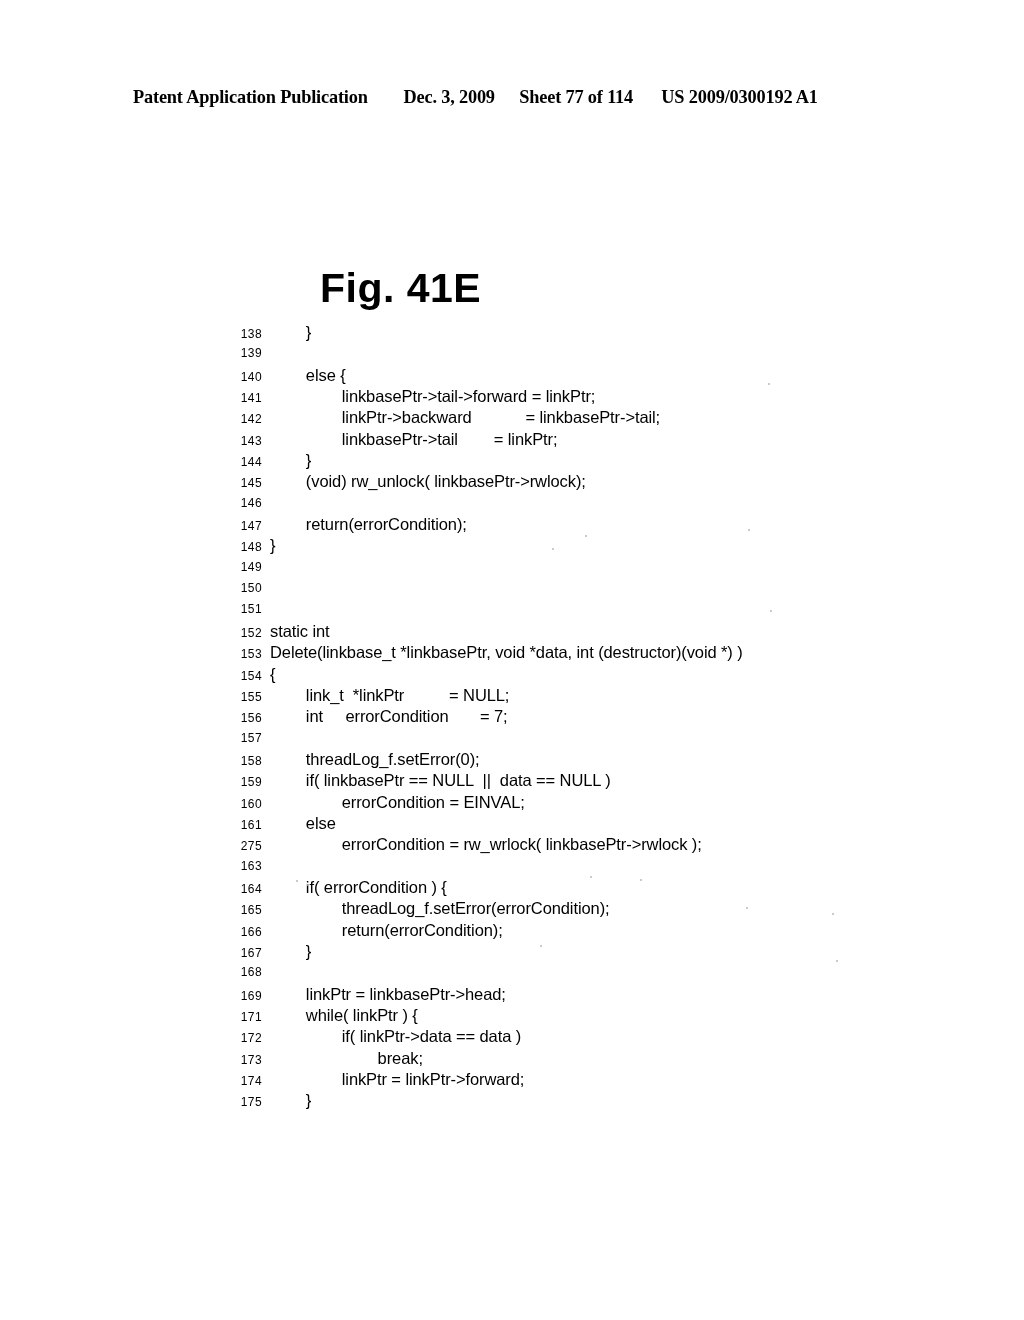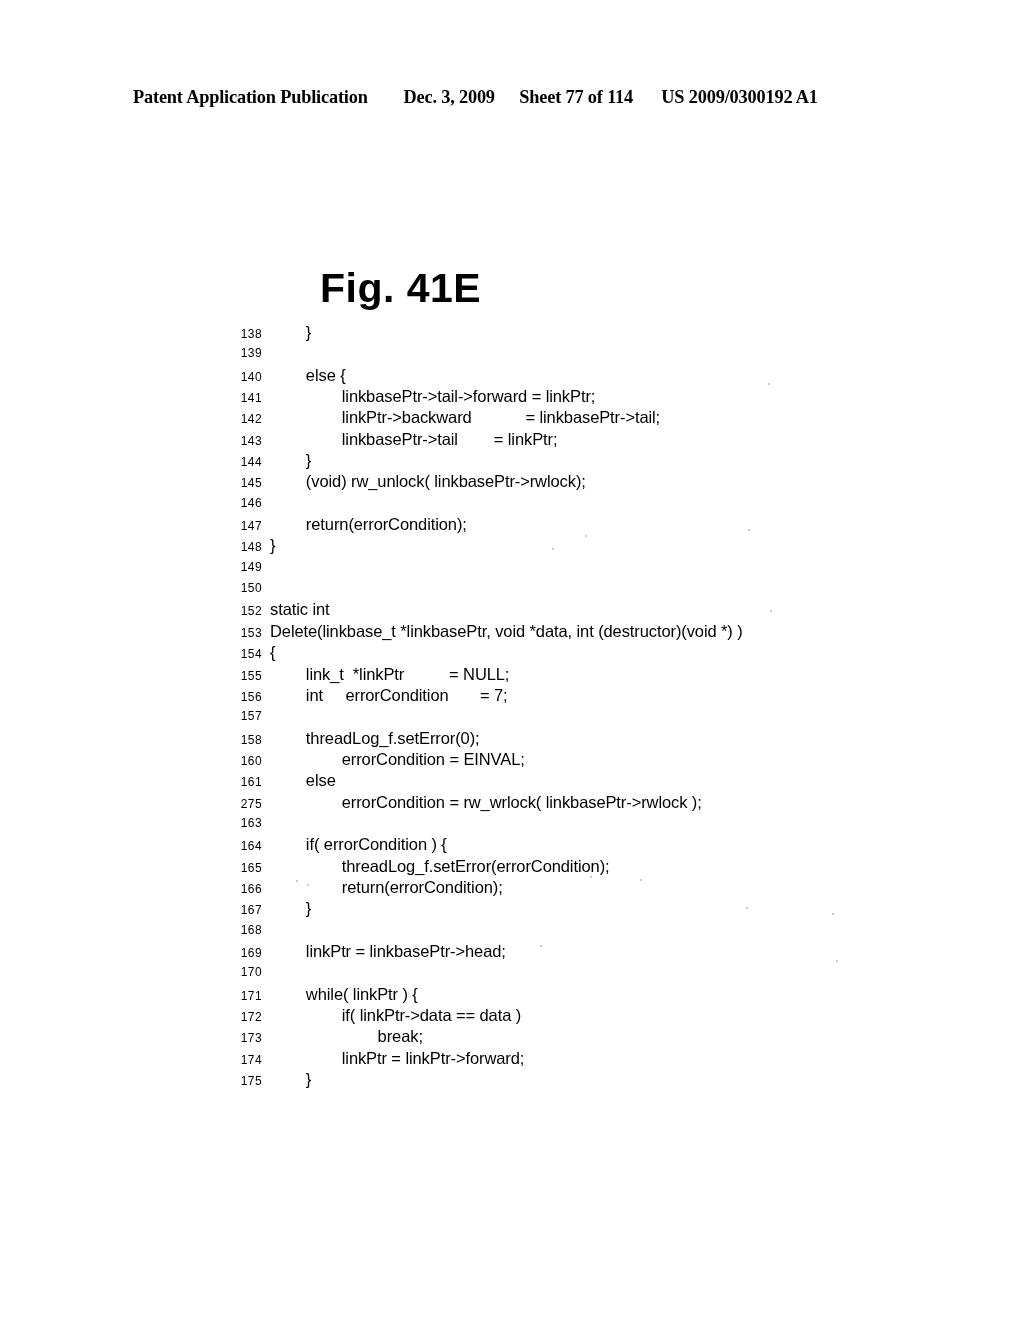--- a/index.html
+++ b/index.html
@@ -113,38 +113,39 @@
     <div class="code-row"><span class="line-no">141</span><span class="line-text">                linkbasePtr-&gt;tail-&gt;forward = linkPtr;</span></div>
     <div class="code-row"><span class="line-no">142</span><span class="line-text">                linkPtr-&gt;backward            = linkbasePtr-&gt;tail;</span></div>
     <div class="code-row"><span class="line-no">143</span><span class="line-text">                linkbasePtr-&gt;tail        = linkPtr;</span></div>
     <div class="code-row"><span class="line-no">144</span><span class="line-text">        }</span></div>
     <div class="code-row"><span class="line-no">145</span><span class="line-text">        (void) rw_unlock( linkbasePtr-&gt;rwlock);</span></div>
     <div class="code-row"><span class="line-no">146</span><span class="line-text"></span></div>
     <div class="code-row"><span class="line-no">147</span><span class="line-text">        return(errorCondition);</span></div>
     <div class="code-row"><span class="line-no">148</span><span class="line-text">}</span></div>
     <div class="code-row"><span class="line-no">149</span><span class="line-text"></span></div>
     <div class="code-row"><span class="line-no">150</span><span class="line-text"></span></div>
+    <div class="code-row"><span class="line-no">151</span><span class="line-text"></span></div>
     <div class="code-row"><span class="line-no">152</span><span class="line-text">static int</span></div>
     <div class="code-row"><span class="line-no">153</span><span class="line-text">Delete(linkbase_t *linkbasePtr, void *data, int (destructor)(void *) )</span></div>
     <div class="code-row"><span class="line-no">154</span><span class="line-text">{</span></div>
     <div class="code-row"><span class="line-no">155</span><span class="line-text">        link_t  *linkPtr          = NULL;</span></div>
     <div class="code-row"><span class="line-no">156</span><span class="line-text">        int     errorCondition       = 7;</span></div>
     <div class="code-row"><span class="line-no">157</span><span class="line-text"></span></div>
     <div class="code-row"><span class="line-no">158</span><span class="line-text">        threadLog_f.setError(0);</span></div>
+    <div class="code-row"><span class="line-no">159</span><span class="line-text">        if( linkbasePtr == NULL  ||  data == NULL )</span></div>
     <div class="code-row"><span class="line-no">160</span><span class="line-text">                errorCondition = EINVAL;</span></div>
     <div class="code-row"><span class="line-no">161</span><span class="line-text">        else</span></div>
     <div class="code-row"><span class="line-no">275</span><span class="line-text">                errorCondition = rw_wrlock( linkbasePtr-&gt;rwlock );</span></div>
     <div class="code-row"><span class="line-no">163</span><span class="line-text"></span></div>
     <div class="code-row"><span class="line-no">164</span><span class="line-text">        if( errorCondition ) {</span></div>
     <div class="code-row"><span class="line-no">165</span><span class="line-text">                threadLog_f.setError(errorCondition);</span></div>
     <div class="code-row"><span class="line-no">166</span><span class="line-text">                return(errorCondition);</span></div>
     <div class="code-row"><span class="line-no">167</span><span class="line-text">        }</span></div>
     <div class="code-row"><span class="line-no">168</span><span class="line-text"></span></div>
     <div class="code-row"><span class="line-no">169</span><span class="line-text">        linkPtr = linkbasePtr-&gt;head;</span></div>
-    <div class="code-row"><span class="line-no">170</span><span class="line-text"></span></div>
     <div class="code-row"><span class="line-no">171</span><span class="line-text">        while( linkPtr ) {</span></div>
     <div class="code-row"><span class="line-no">172</span><span class="line-text">                if( linkPtr-&gt;data == data )</span></div>
     <div class="code-row"><span class="line-no">173</span><span class="line-text">                        break;</span></div>
     <div class="code-row"><span class="line-no">174</span><span class="line-text">                linkPtr = linkPtr-&gt;forward;</span></div>
     <div class="code-row"><span class="line-no">175</span><span class="line-text">        }</span></div>
   </div>
 
 <div class="speckle" style="left:768px; top:383px;"></div>
 <div class="speckle" style="left:748px; top:529px;"></div>
 <div class="speckle" style="left:585px; top:535px;"></div>

